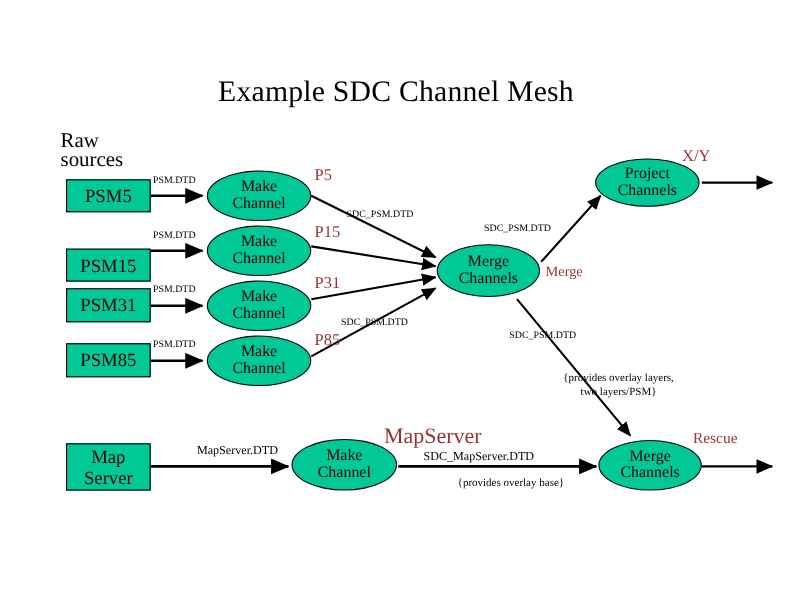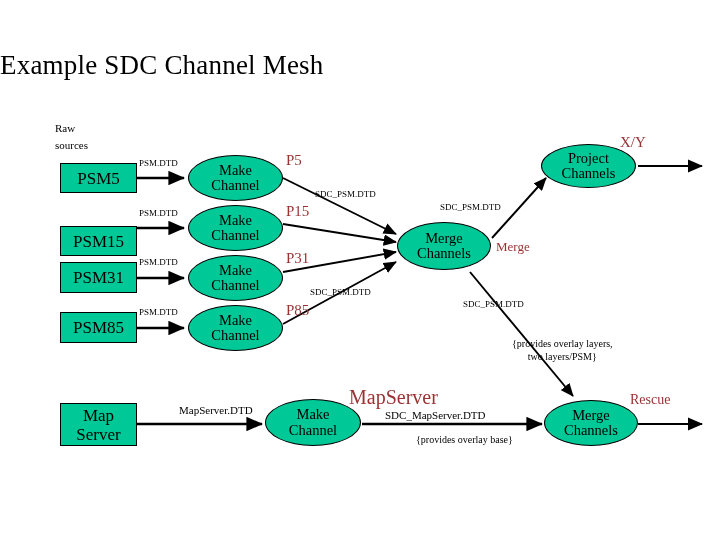--- a/index.html
+++ b/index.html
@@ -12,23 +12,23 @@
     width: 720px;
     height: 540px;
     background: #ffffff;
     overflow: hidden;
     font-family: "Liberation Serif", "DejaVu Serif", serif;
     color: #000000;
   }
   #title {
     position: absolute;
     left: 0;
-    top: 50px;
+    top: 68px;
     width: 720px;
-    text-align: left;
+    text-align: center;
     font-size: 27px;
     font-family: "Liberation Serif", "DejaVu Serif", serif;
     color: #000000;
     letter-spacing: 0.2px;
   }
   .node-rect {
     position: absolute;
     background: #00C896;
     border: 1.5px solid #000000;
     display: flex;
@@ -75,21 +75,21 @@
   .plain-label {
     position: absolute;
     font-family: "Liberation Serif", "DejaVu Serif", serif;
     color: #000000;
     white-space: nowrap;
   }
   #corner-label {
     position: absolute;
     left: 55px;
     top: 120px;
-    font-size: 11px;
+    font-size: 19px;
     line-height: 17px;
     color: #000000;
     white-space: pre-line;
   }
   svg.edges {
     position: absolute;
     left: 0;
     top: 0;
     width: 720px;
     height: 540px;

